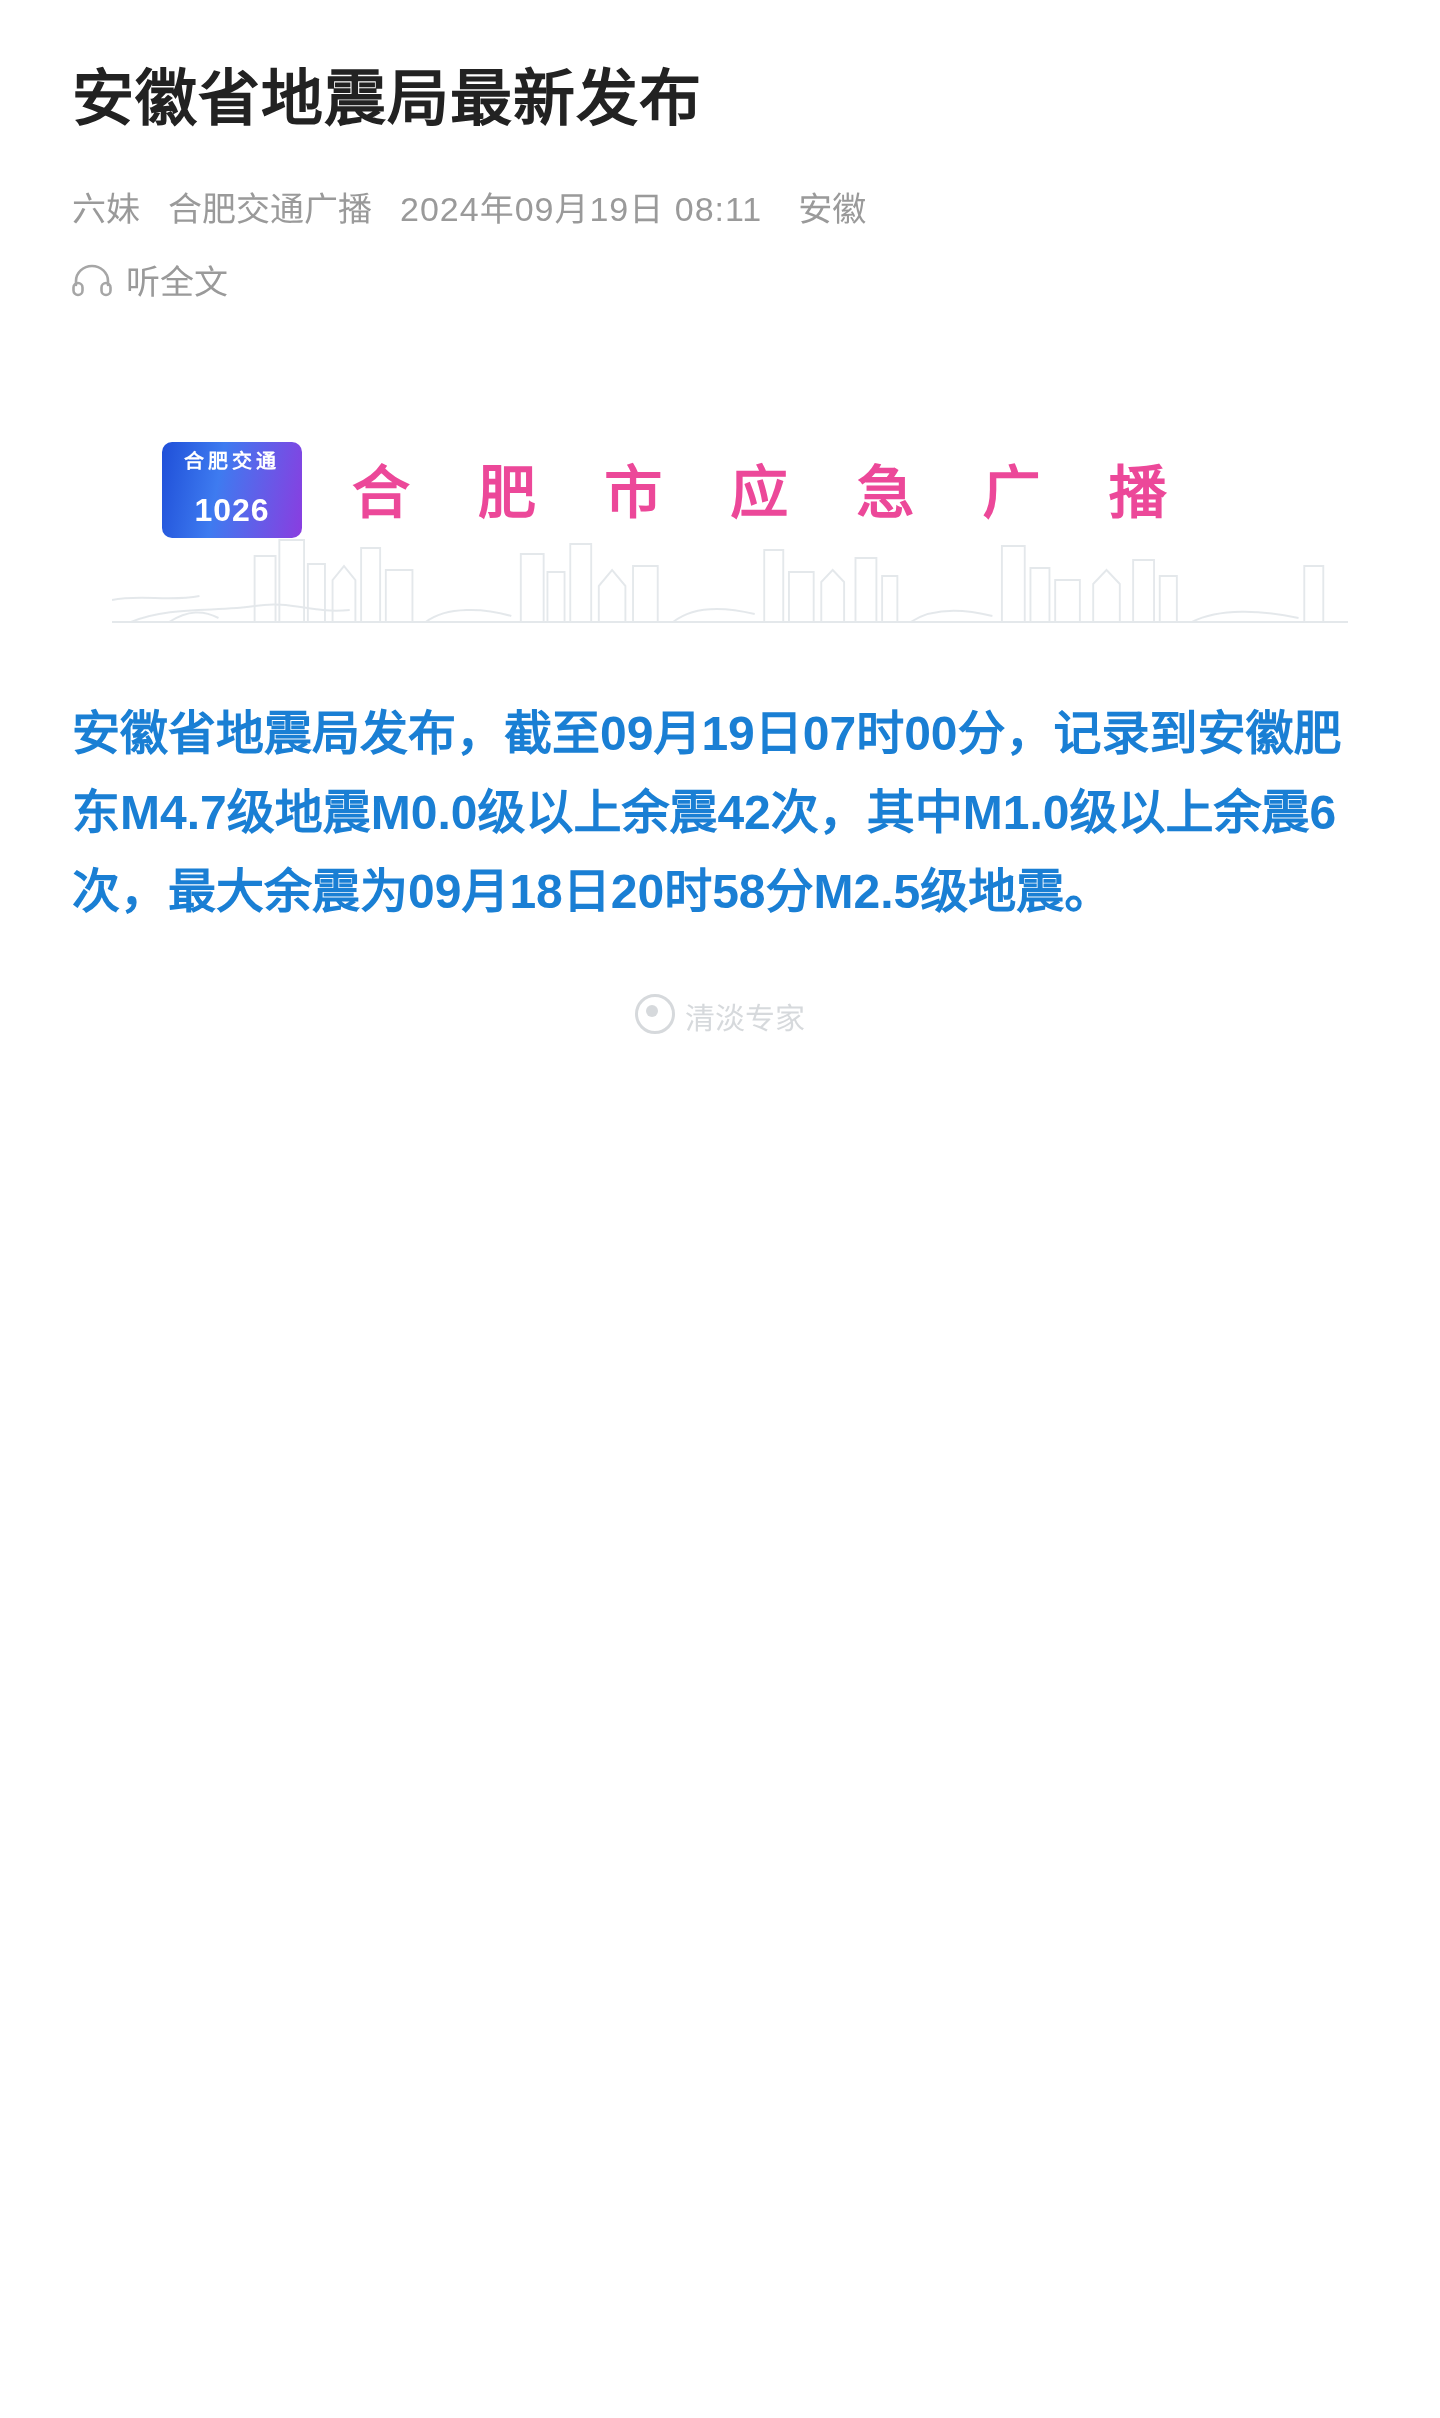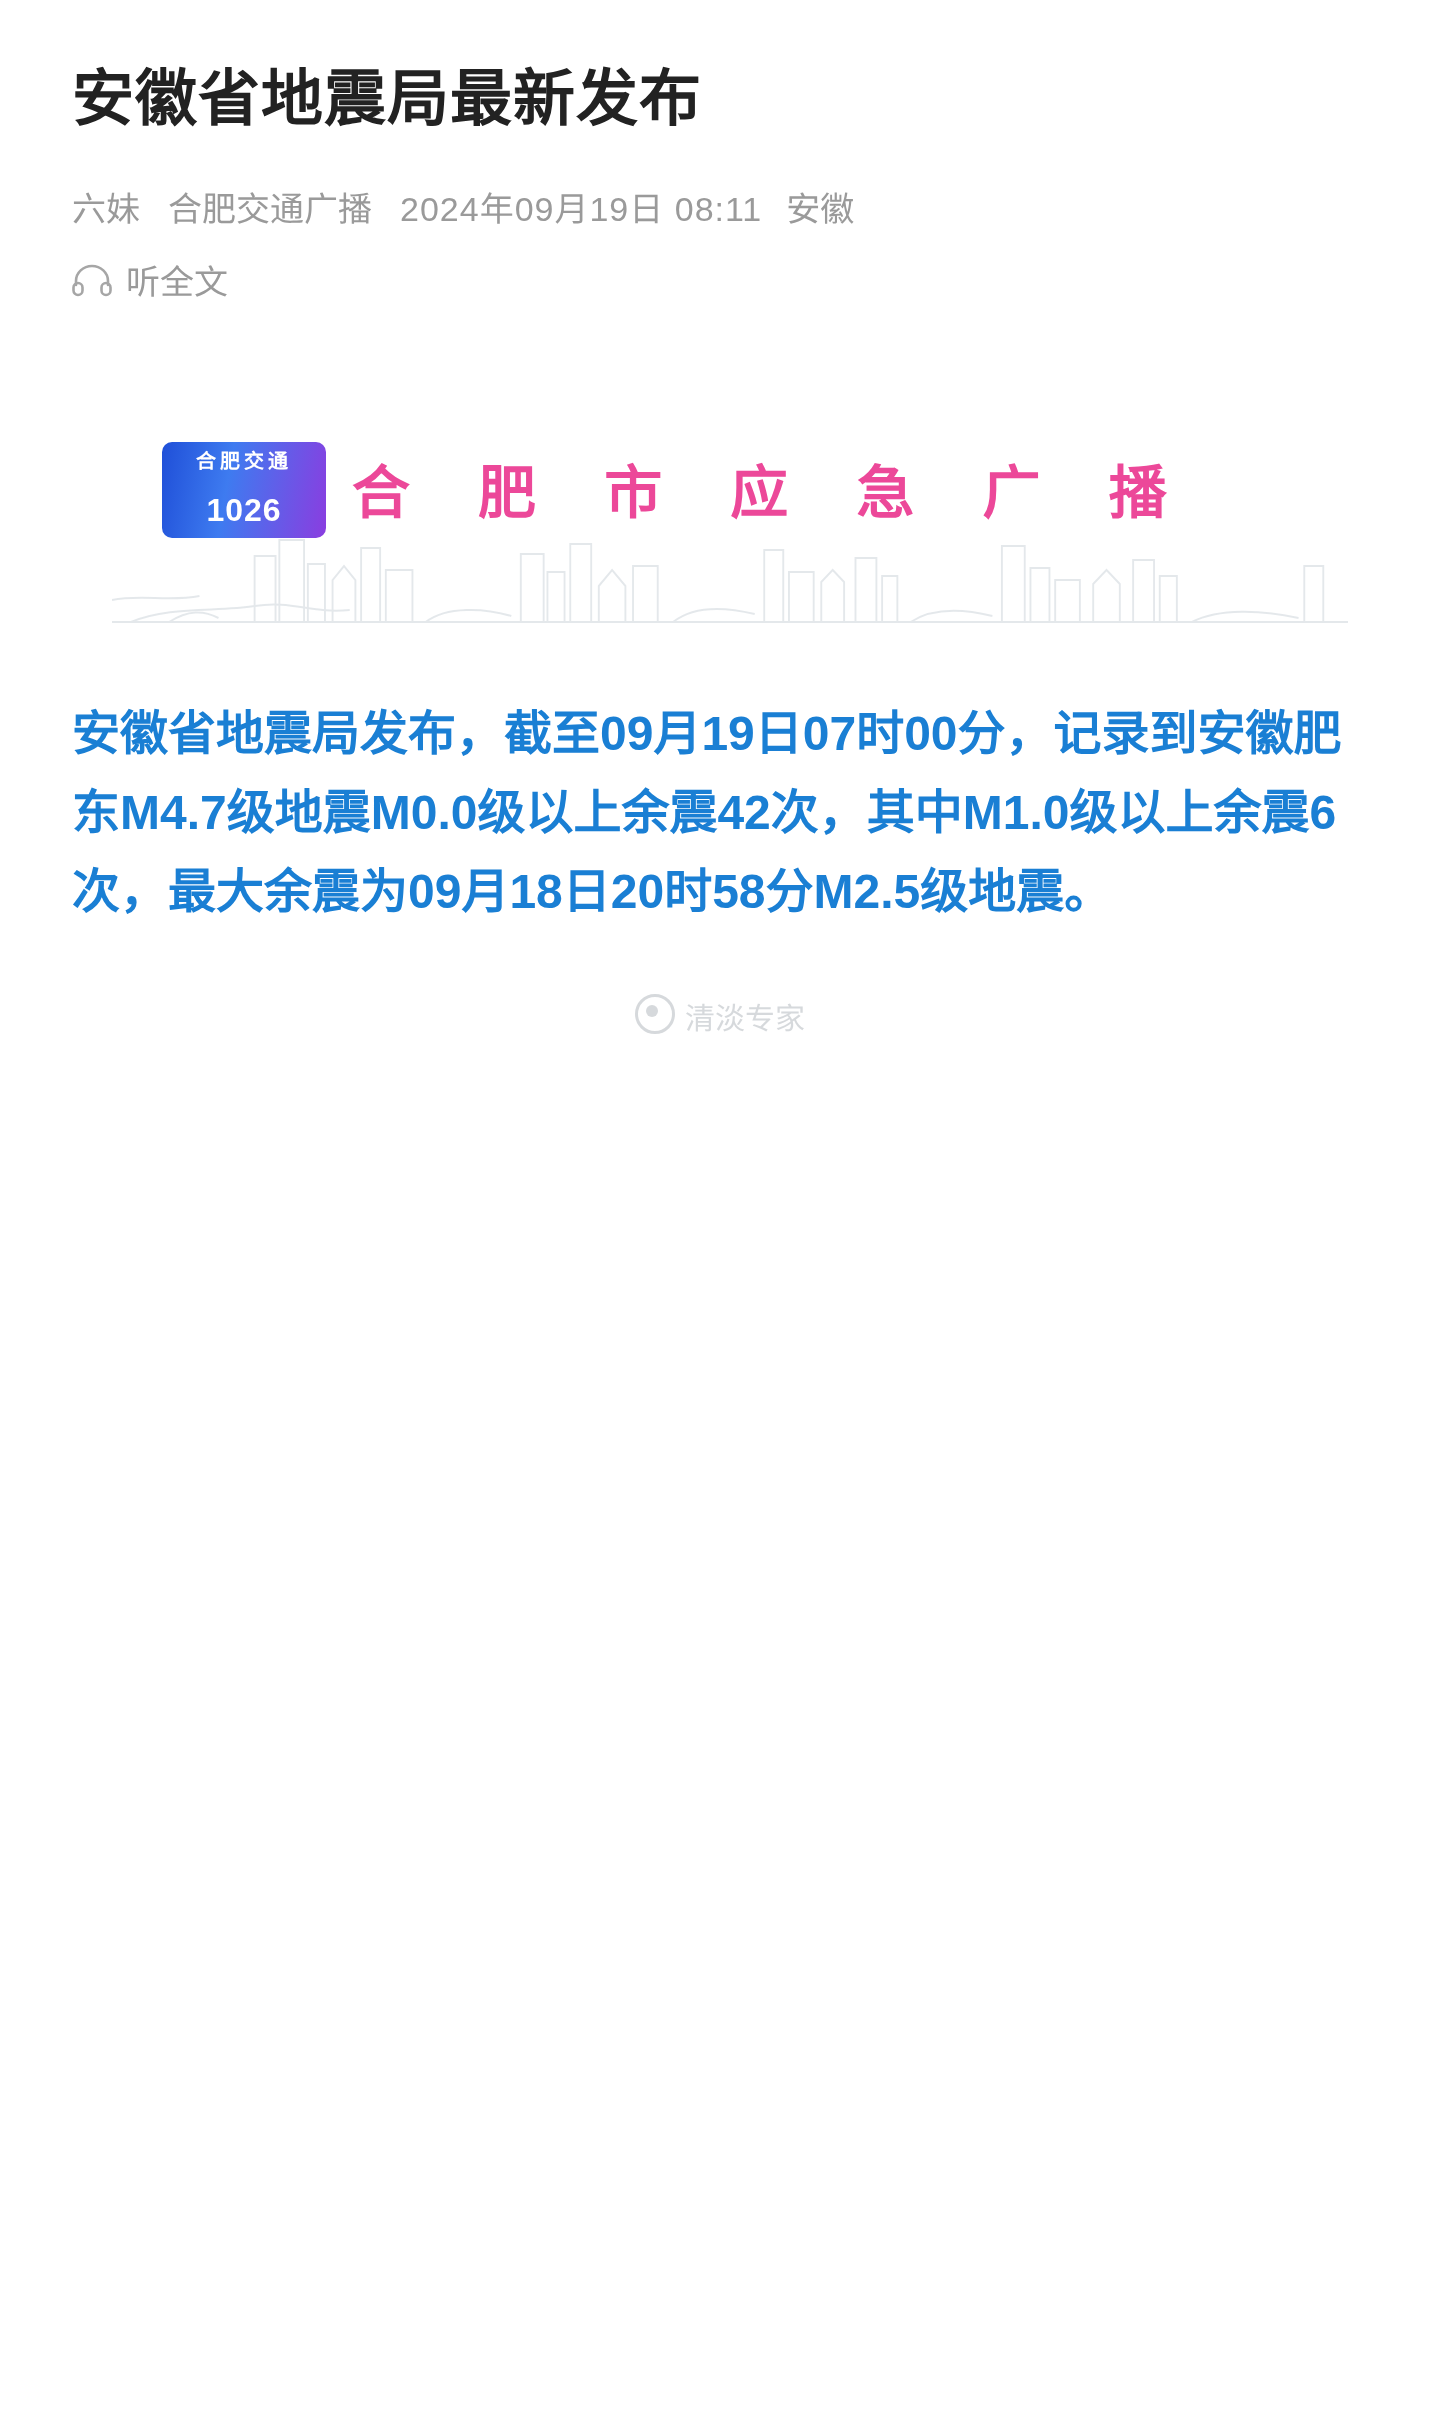--- a/index.html
+++ b/index.html
@@ -41,21 +41,21 @@
   .meta-author {
     color: #9a9a9a;
     margin-right: 28px;
   }
   .meta-source {
     color: #9a9a9a;
     margin-right: 28px;
   }
   .meta-date {
     color: #9a9a9a;
-    margin-right: 24px;
+    margin-right: 36px;
     letter-spacing: 1px;
   }
   .meta-region {
     color: #9a9a9a;
   }
 
   .listen-row {
     display: flex;
     align-items: center;
     gap: 14px;
@@ -80,21 +80,21 @@
   }
   .banner-inner {
     position: relative;
     width: 100%;
     height: 100%;
   }
   .logo-badge {
     position: absolute;
     left: 90px;
     top: 18px;
-    width: 164px;
+    width: 140px;
     height: 96px;
     border-radius: 10px;
     background: linear-gradient(100deg, #1f4fd8 0%, #3e7bf0 40%, #8a3de0 100%);
     color: #ffffff;
     box-sizing: border-box;
     padding: 6px 0 0 0;
     text-align: center;
     overflow: hidden;
   }
   .logo-badge .logo-top {

